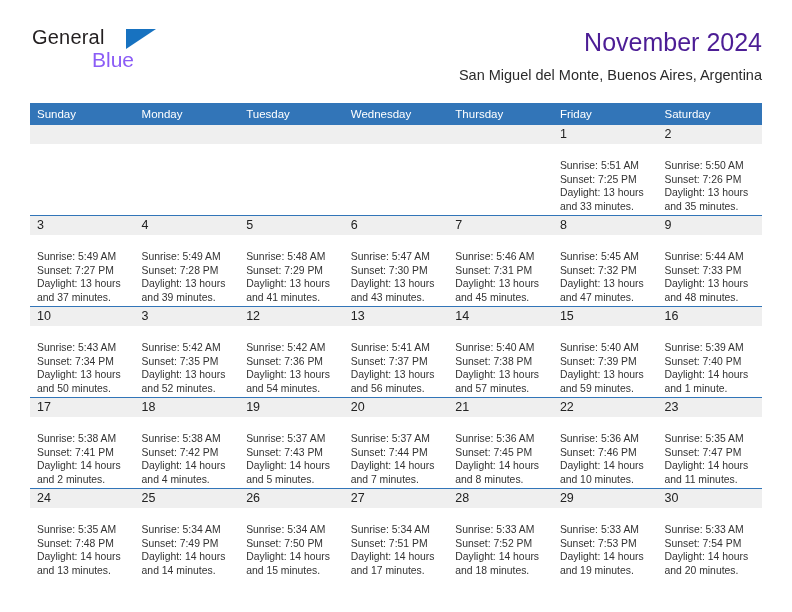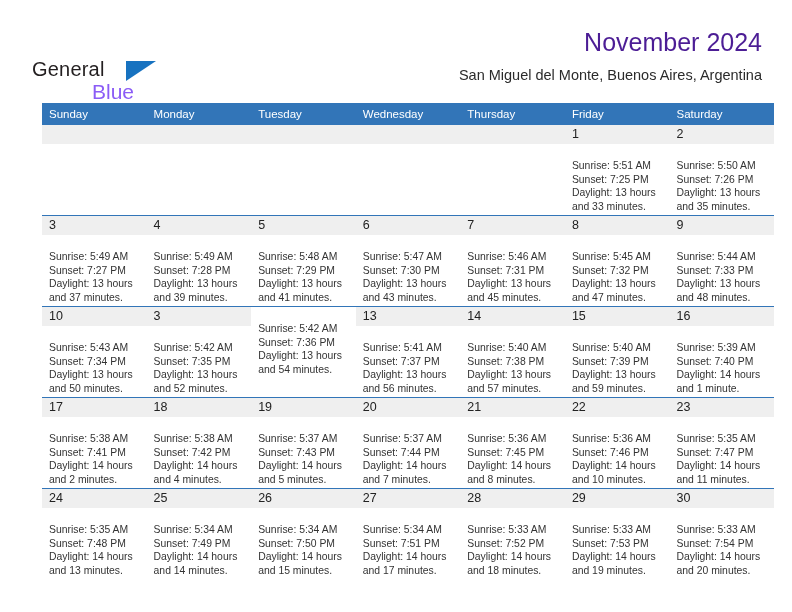--- a/index.html
+++ b/index.html
@@ -28,21 +28,20 @@
     top: 26px;
     right: 30px;
     height: 72px;
   }
   .brand {
     position: absolute;
     left: 0;
     top: 0;
     width: 240px;
     height: 62px;
-    margin-top: 32px;
   }
   .brand-general {
     position: absolute;
     left: 2px;
     top: 0px;
     font-size: 20px;
     letter-spacing: 0.2px;
     color: #231f20;
     font-family: "Liberation Sans", sans-serif;
   }
@@ -85,21 +84,20 @@
     font-weight: normal;
     white-space: nowrap;
   }
 
   
   .calendar {
     position: absolute;
     left: 30px;
     top: 103px;
     width: 732px;
-    margin-left: 12px;
   }
   .weekhead {
     display: flex;
     background: #3275b8;
     height: 22px;
   }
   .weekhead .wd {
     flex: 1 1 0;
     color: #ffffff;
     font-size: 11.5px;
@@ -284,20 +282,21 @@
           <div class="cell">
             <div class="daynum-band">3</div>
             <div class="details">
               <div>Sunrise: 5:42 AM</div>
               <div>Sunset: 7:35 PM</div>
               <div>Daylight: 13 hours</div>
               <div>and 52 minutes.</div>
             </div>
           </div>
           <div class="cell">
+            <div class="daynum-band">12</div>
             <div class="details">
               <div>Sunrise: 5:42 AM</div>
               <div>Sunset: 7:36 PM</div>
               <div>Daylight: 13 hours</div>
               <div>and 54 minutes.</div>
             </div>
           </div>
           <div class="cell">
             <div class="daynum-band">13</div>
             <div class="details">

